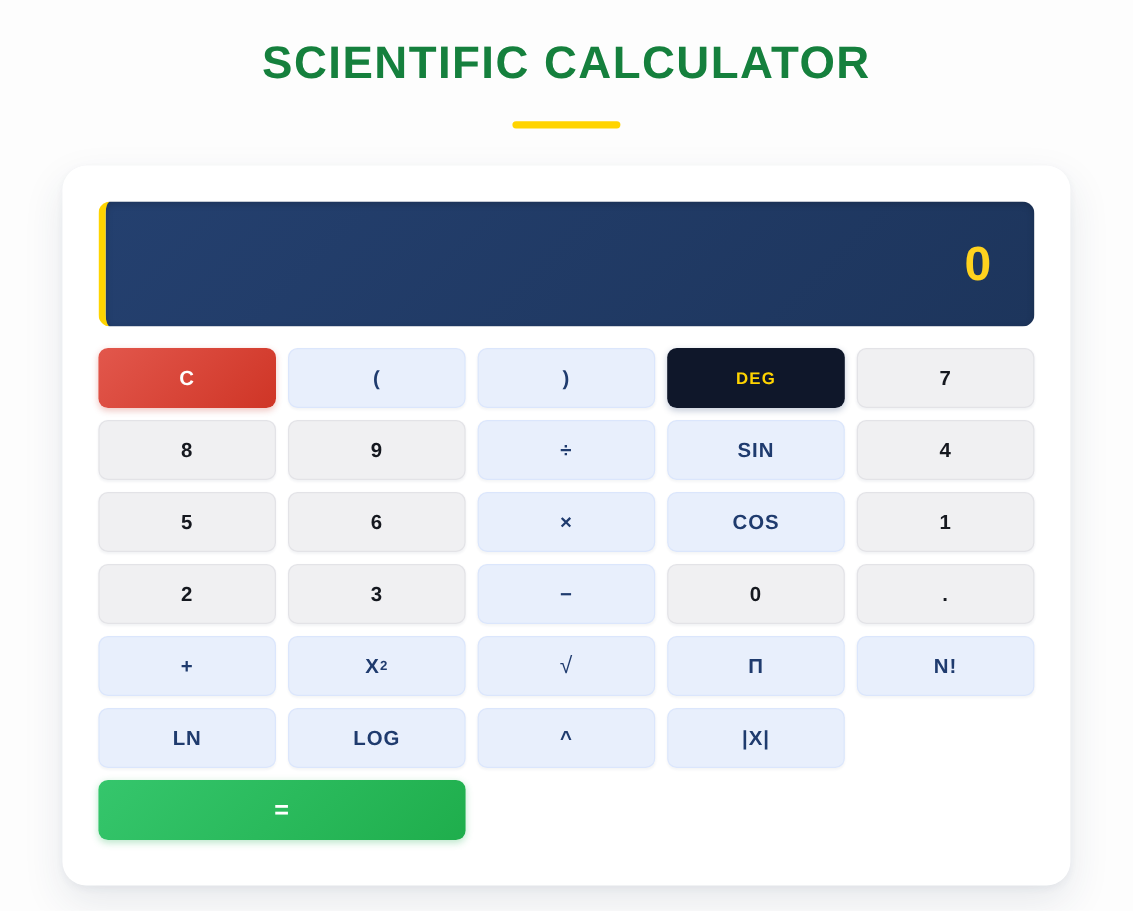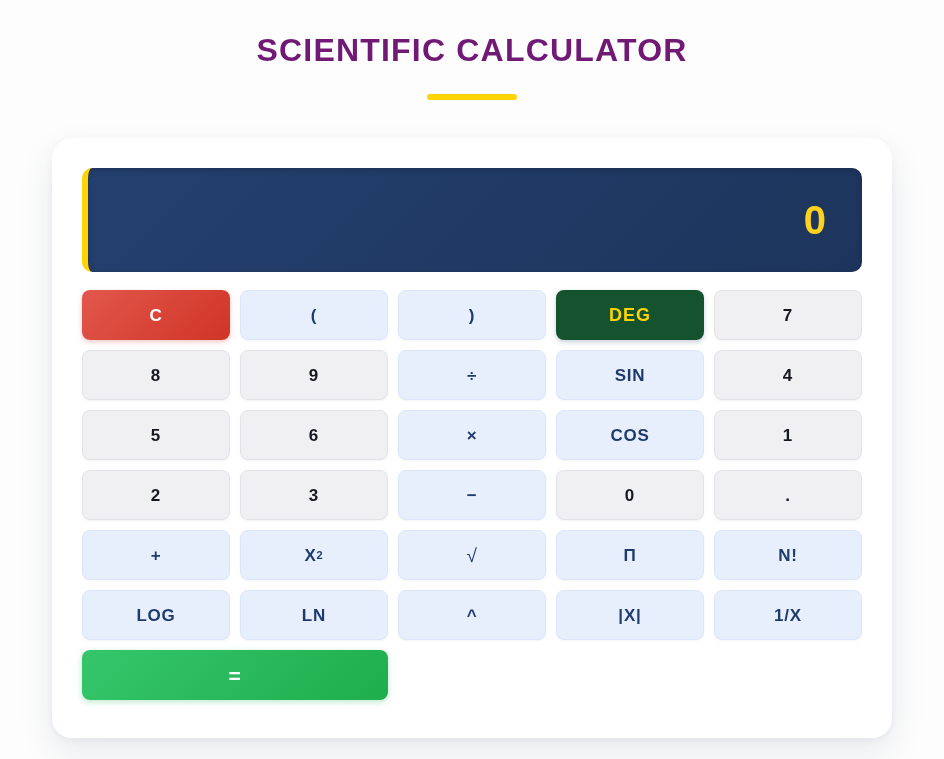--- a/index.html
+++ b/index.html
@@ -19,24 +19,24 @@
     background: #fdfdfd;
   }
 
   
   .header {
     padding-top: 33px;
     text-align: center;
   }
 
   .page-title {
-    font-size: 32px;
+    font-size: 38px;
     font-weight: bold;
     letter-spacing: 1.2px;
-    color: #701a75;
+    color: #15803d;
     line-height: 1.1;
     text-align: center;
   }
 
   .title-accent {
     width: 90px;
     height: 6px;
     border-radius: 3px;
     background: #ffd400;
     margin: 26px auto 0 auto;
@@ -125,23 +125,23 @@
 
   
   .key.del {
     background: linear-gradient(135deg, #f1a01c 0%, #e06a00 100%);
     color: #ffffff;
     box-shadow: 0 2px 5px rgba(225,130,10,0.28);
   }
 
   
   .key.mode {
-    background: #14532d;
+    background: #0f172a;
     color: #ffd400;
-    font-size: 18px;
+    font-size: 14px;
     letter-spacing: 1px;
     box-shadow: 0 2px 5px rgba(31,59,110,0.25);
     text-align: right;
   }
 
   
   .key.equals {
     grid-column: span 2;
     background: linear-gradient(135deg, #35c66c 0%, #1fae4c 100%);
     color: #ffffff;
@@ -188,23 +188,22 @@
         <button class="key num">2</button>
         <button class="key num">3</button>
         <button class="key fn">−</button>
         <button class="key num">0</button>
         <button class="key num">.</button>
         <button class="key fn">+</button>
         <button class="key fn">X<sup>2</sup></button>
         <button class="key fn thin">√</button>
         <button class="key fn">Π</button>
         <button class="key fn">N!</button>
+        <button class="key fn">LN</button>
         <button class="key fn">LOG</button>
-        <button class="key fn">LN</button>
         <button class="key fn">^</button>
         <button class="key fn">|X|</button>
-        <button class="key fn">1/X</button>
         <button class="key equals">=</button>
       </div>
 
   </div>
 
 </div>
 
 </body></html>

